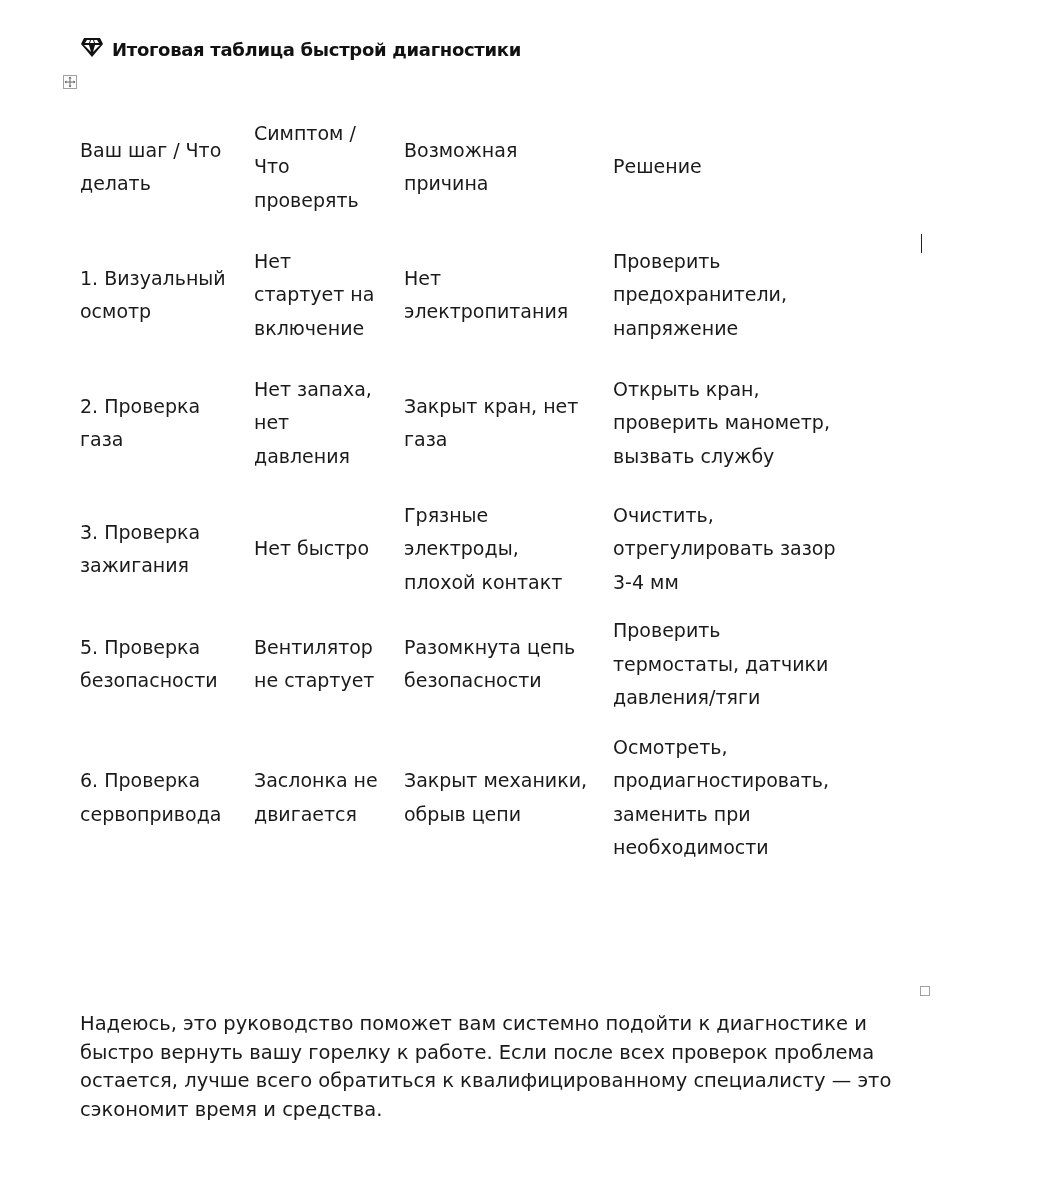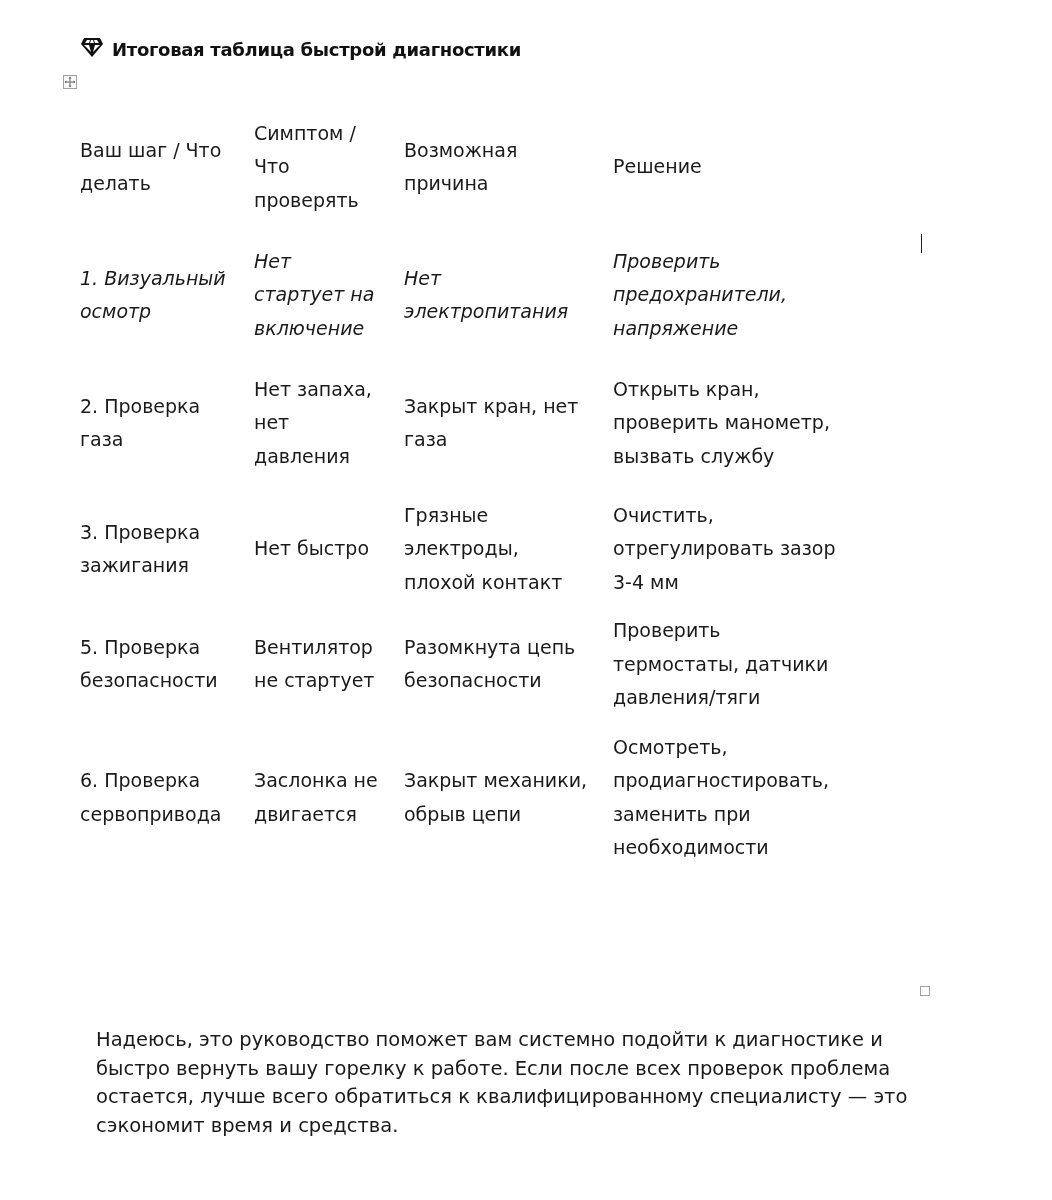--- a/index.html
+++ b/index.html
@@ -32,21 +32,21 @@
     font-size: 19px; line-height: 33.5px;
   }
   table.diag td {
     padding: 0 10px; vertical-align: middle; word-wrap: break-word;
   }
   .c1 { width: 174px; }
   .c2 { width: 150px; }
   .c3 { width: 209px; }
   .c4 { width: 255px; }
   tr.r-head { height: 122px; }
-  tr.r1 { height: 134px; font-style: italic; }
+  tr.r1 { height: 134px; }
   tr.r2 { height: 122px; }
   tr.r3 { height: 130px; }
   tr.r4 { height: 126px; }
   tr.r5 { height: 96px; }
   tr.r6 { height: 166px; }
   .footer {
     position: absolute; left: 80px; top: 1010px; width: 850px;
     font-size: 19.5px; line-height: 28.5px; color: #1a1a1a;
   }
 </style>
@@ -121,13 +121,13 @@
     <td>6. Проверка сервопривода</td>
     <td>Заслонка не двигается</td>
     <td>Закрыт механики, обрыв цепи</td>
     <td>Осмотреть, продиагностировать, заменить при необходимости</td>
   </tr>
 </tbody>
   </table>
 
 <div class="resize-handle"></div>
 
-<p class="footer" style="margin:16px;">Надеюсь, это руководство поможет вам системно подойти к диагностике и быстро вернуть вашу горелку к работе. Если после всех проверок проблема остается, лучше всего обратиться к квалифицированному специалисту — это сэкономит время и средства.</p>
+<p class="footer" style="margin:0;">Надеюсь, это руководство поможет вам системно подойти к диагностике и быстро вернуть вашу горелку к работе. Если после всех проверок проблема остается, лучше всего обратиться к квалифицированному специалисту — это сэкономит время и средства.</p>
 
 </body></html>

